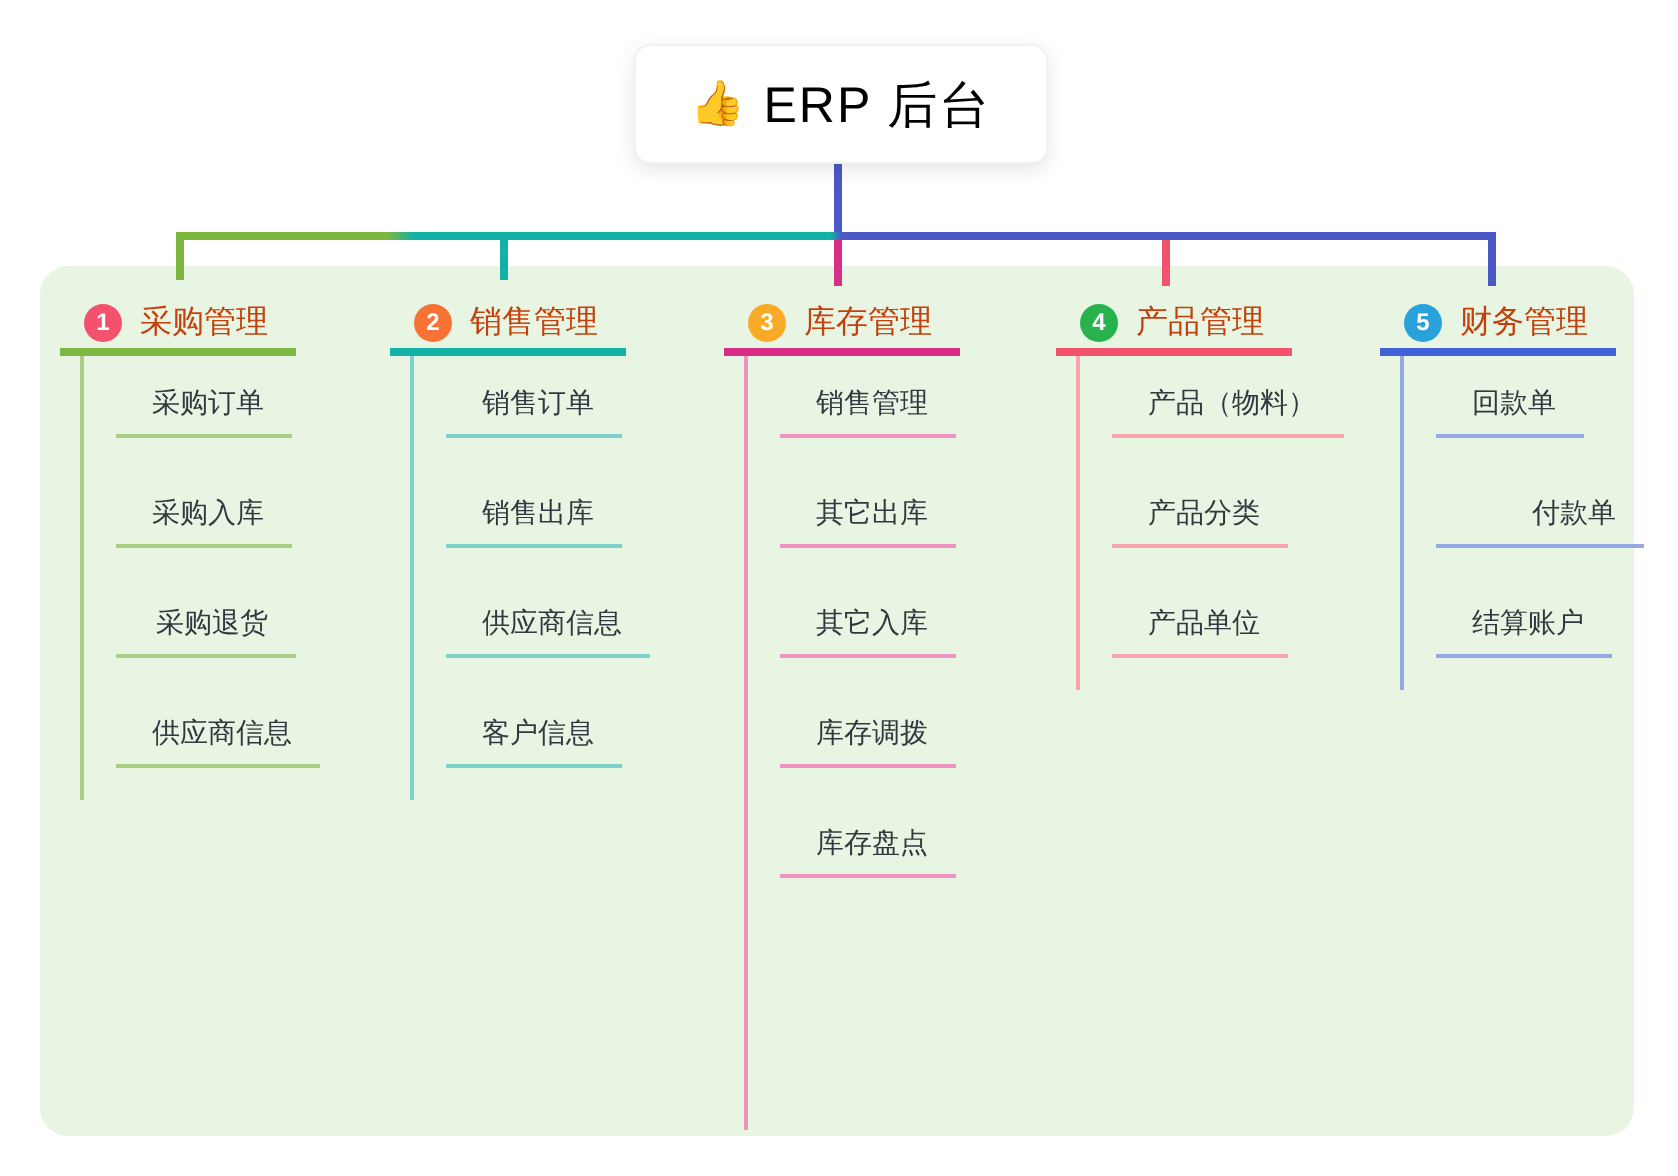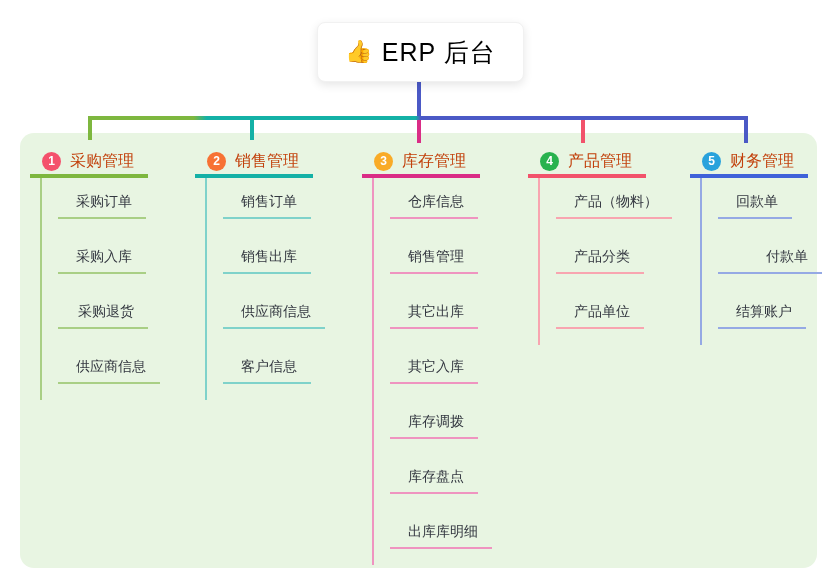--- a/index.html
+++ b/index.html
@@ -88,40 +88,34 @@
   </div>
         </div>
   </div>
       <div class="branch" style="left: 362px;">
     <div class="branch-header" style="border-bottom-color: rgb(218, 45, 134);">
       <span class="badge" style="background: rgb(249, 171, 39);">3</span>
       <span class="branch-title">库存管理</span>
     </div>
     <div class="children">
       <div class="vline" style="background: rgb(239, 148, 192); left: 10px; top: 0px; height: 387px;"></div>
-    <div class="child-row">
-    <span class="child-node" style="border-bottom-color: rgb(239, 148, 192);">仓库信息</span>
-  </div>
           <div class="child-row">
     <span class="child-node" style="border-bottom-color: rgb(239, 148, 192);">销售管理</span>
   </div>
           <div class="child-row">
     <span class="child-node" style="border-bottom-color: rgb(239, 148, 192);">其它出库</span>
   </div>
           <div class="child-row">
     <span class="child-node" style="border-bottom-color: rgb(239, 148, 192);">其它入库</span>
   </div>
           <div class="child-row">
     <span class="child-node" style="border-bottom-color: rgb(239, 148, 192);">库存调拨</span>
   </div>
           <div class="child-row">
     <span class="child-node" style="border-bottom-color: rgb(239, 148, 192);">库存盘点</span>
-  </div>
-          <div class="child-row">
-    <span class="child-node" style="border-bottom-color: rgb(239, 148, 192);">出库库明细</span>
   </div>
         </div>
   </div>
       <div class="branch" style="left: 528px;">
     <div class="branch-header" style="border-bottom-color: rgb(242, 82, 107);">
       <span class="badge" style="background: rgb(40, 178, 78);">4</span>
       <span class="branch-title">产品管理</span>
     </div>
     <div class="children">
       <div class="vline" style="background: rgb(248, 165, 176); left: 10px; top: 0px; height: 167px;"></div>

